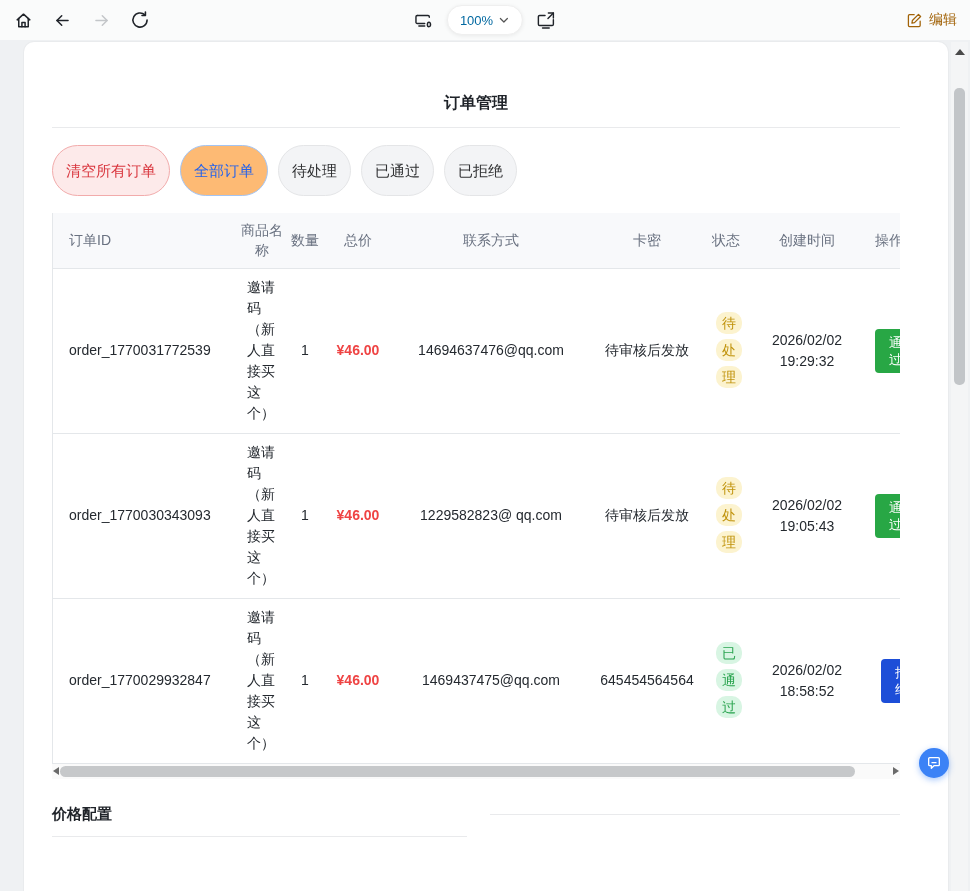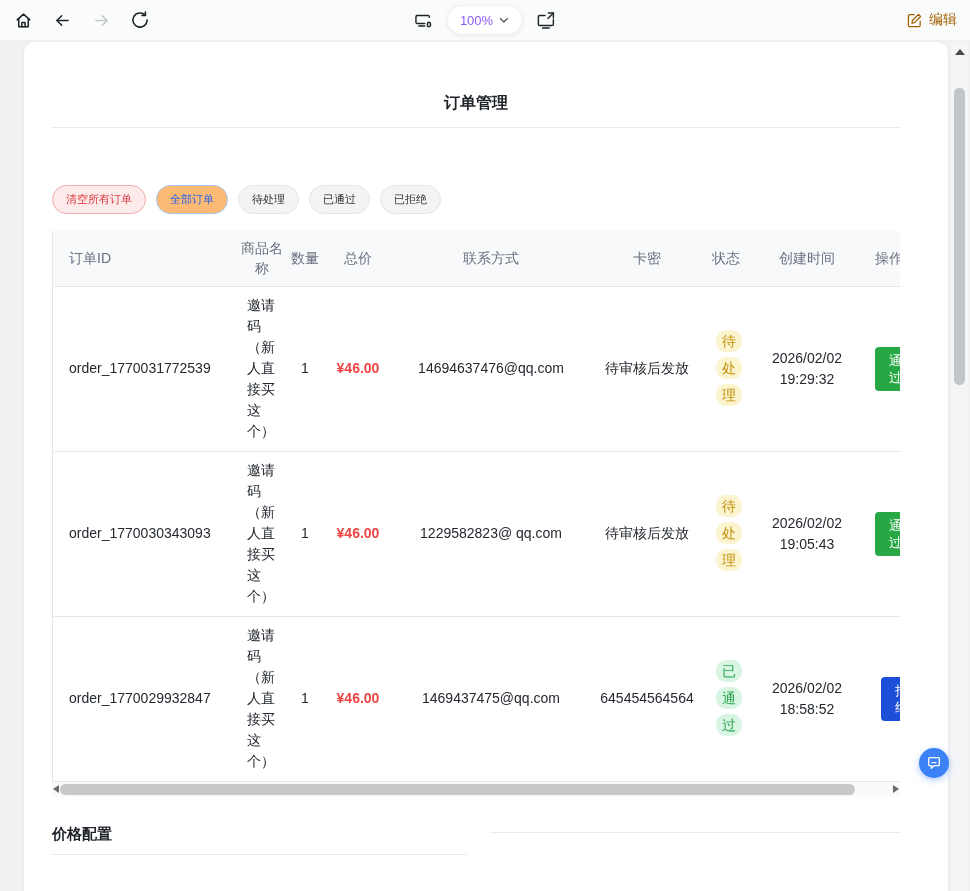--- a/index.html
+++ b/index.html
@@ -11,32 +11,32 @@
     color:#24292f;
   }
   
   .toolbar { position:absolute; top:0; left:0; width:970px; height:40px; background:#fafbfb; display:flex; align-items:center; }
   .tb-left { display:flex; align-items:center; gap:19px; margin-left:13px; }
   .tb-btn { width:20px; height:20px; display:flex; align-items:center; justify-content:center; cursor:pointer; color:#1f2329; }
   .tb-btn.disabled { color:#c3c6c9; }
   .tb-center { position:absolute; left:50%; transform:translateX(-50%); display:flex; align-items:center; gap:13px; }
   .zoom-pill { background:#fff; border:1px solid #efefef; box-shadow:0 1px 4px rgba(0,0,0,.07);
     border-radius:17px; height:30px; padding:0 12px; display:flex; align-items:center; gap:5px;
-    font-size:13px; color:#8b5cf6; cursor:pointer; }
+    font-size:13px; color:#0369a1; cursor:pointer; }
   .tb-right { position:absolute; right:13px; display:flex; align-items:center; gap:6px; font-size:14px; color:#a16207; cursor:pointer; }
   
   .card { position:absolute; left:24px; top:42px; width:924px; height:849px; background:#fff;
     border-radius:10px 10px 0 0; box-shadow:0 0 0 1px rgba(0,0,0,.025);
     padding:0 48px 0 28px; overflow:hidden; }
   .page-title { margin:49px 0 0; font-size:16px; font-weight:600; color:#1f2329; line-height:24px;text-align:center; }
   .divider { height:1px; background:#e9eaec; margin-top:12px; }
   
   .filters { margin-top:17px; display:flex; gap:10px; }
-  .filter { border-radius:999px; padding:5px 13px; font-size:11px; line-height:17px; border:1px solid #e4e5e7;
-    background:#f3f4f6; color:#303133; cursor:pointer; white-space:nowrap;margin-top:40px; }
+  .filter { border-radius:999px; padding:16px 13px; font-size:15px; line-height:17px; border:1px solid #e4e5e7;
+    background:#f3f4f6; color:#303133; cursor:pointer; white-space:nowrap; }
   .filter--danger { background:#fdeaea; border-color:#f2abab; color:#d9363e; }
   .filter--primary { background:#fdba74; border-color:#a3c4f3; color:#2563eb; }
   
   .table-wrap { margin-top:17px; width:848px; overflow:hidden; border-left:1px solid #e4e7ea; }
   table { border-collapse:collapse; table-layout:fixed; width:872px; font-size:14px; color:#24292f; }
   thead th { background:#f8f9fb; color:#697180; font-weight:400; height:55px; padding:0;
     border-bottom:1px solid #e4e7ea; text-align:center; line-height:20px; }
   tbody td { border-bottom:1px solid #e4e7ea; height:165px; padding:0; text-align:center;
     vertical-align:middle; line-height:21px; }
   .col-order { text-align:left !important; padding-left:16px !important; }
@@ -56,21 +56,21 @@
   .hscroll { position:relative; width:848px; height:15px; background:#fafafa; margin-top:0; }
   .hscroll .h-thumb { position:absolute; left:8px; top:2px; width:795px; height:11px; background:#c6c8ca; border-radius:6px; cursor:pointer; }
   .h-arrow { position:absolute; top:3px; width:0; height:0; border-top:4.5px solid transparent; border-bottom:4.5px solid transparent; cursor:pointer; }
   .h-arrow--left  { left:1px;  border-right:6px solid #6a6a6a; }
   .h-arrow--right { right:1px; border-left:6px solid #6a6a6a; }
   
   .section-title { margin:49px 0 0; font-size:16px; font-weight:600; color:#1f2329; line-height:24px; }
   .config-cols { display:flex; margin-top:26px; }
   .config-col-left { width:415px; }
   .config-col-right { flex:1; margin-left:23px; }
-  .config-col h3, .config-col-left h3, .config-col-right h3 { margin:0; font-size:15px; font-weight:600; color:#1f2329; line-height:22px; }
+  .config-col h3, .config-col-left h3, .config-col-right h3 { margin:0; font-size:15px; font-weight:600; color:#1f2329; line-height:22px;font-family:Liberation Mono, monospace; }
   .config-divider { height:1px; background:#e9eaec; margin-top:9px; }
   
   .vscrollbar { position:absolute; right:2px; top:42px; width:17px; height:849px; background:#f4f5f6; }
   .v-up-arrow { width:0; height:0; margin:7px auto 0; border-left:5px solid transparent; border-right:5px solid transparent; border-bottom:6px solid #4a4a4a; cursor:pointer; }
   .v-thumb { position:absolute; top:46px; left:3px; width:11px; height:297px; background:#c2c5c8; border-radius:5px; cursor:pointer; }
   
   .fab { position:absolute; right:21px; bottom:113px; width:30px; height:30px; border-radius:50%;
     background:#3b82f6; display:flex; align-items:center; justify-content:center;
     box-shadow:0 2px 6px rgba(59,130,246,.45); cursor:pointer; }
 </style>

